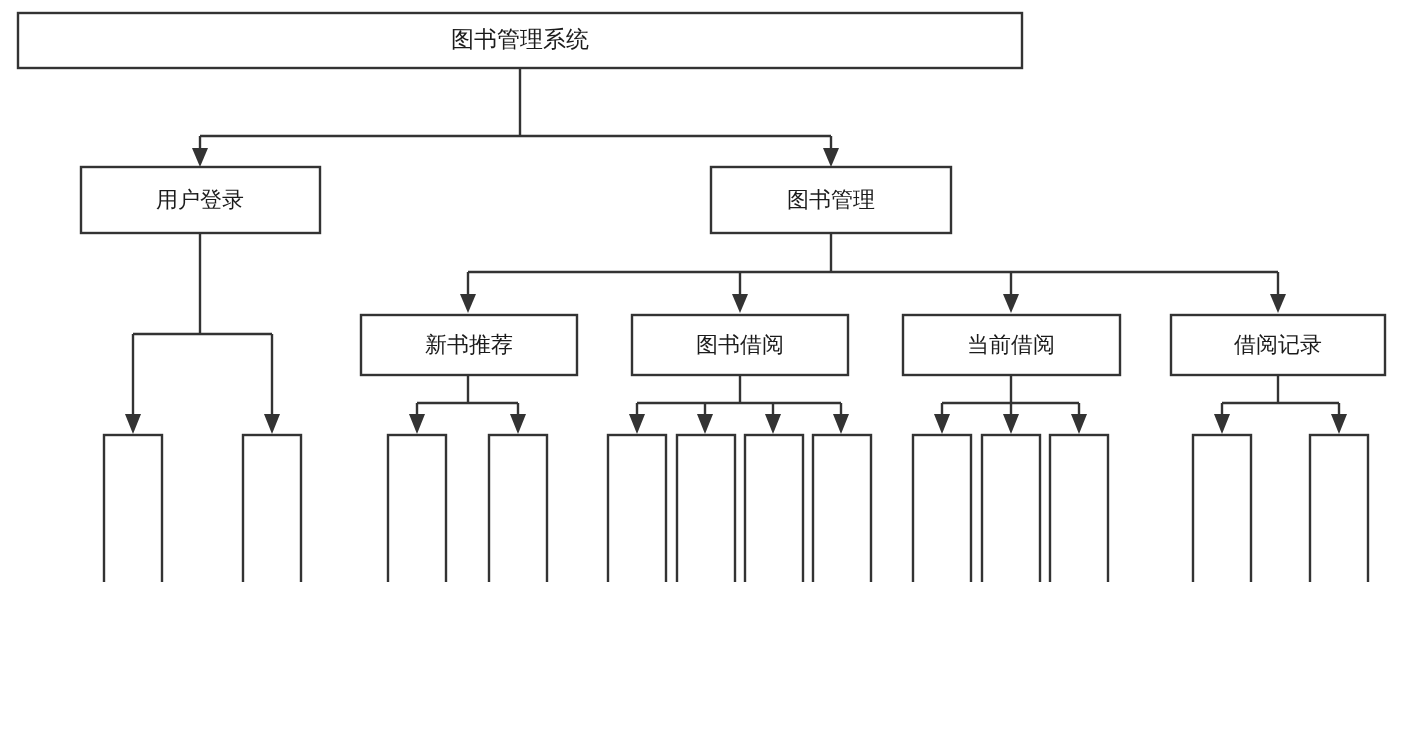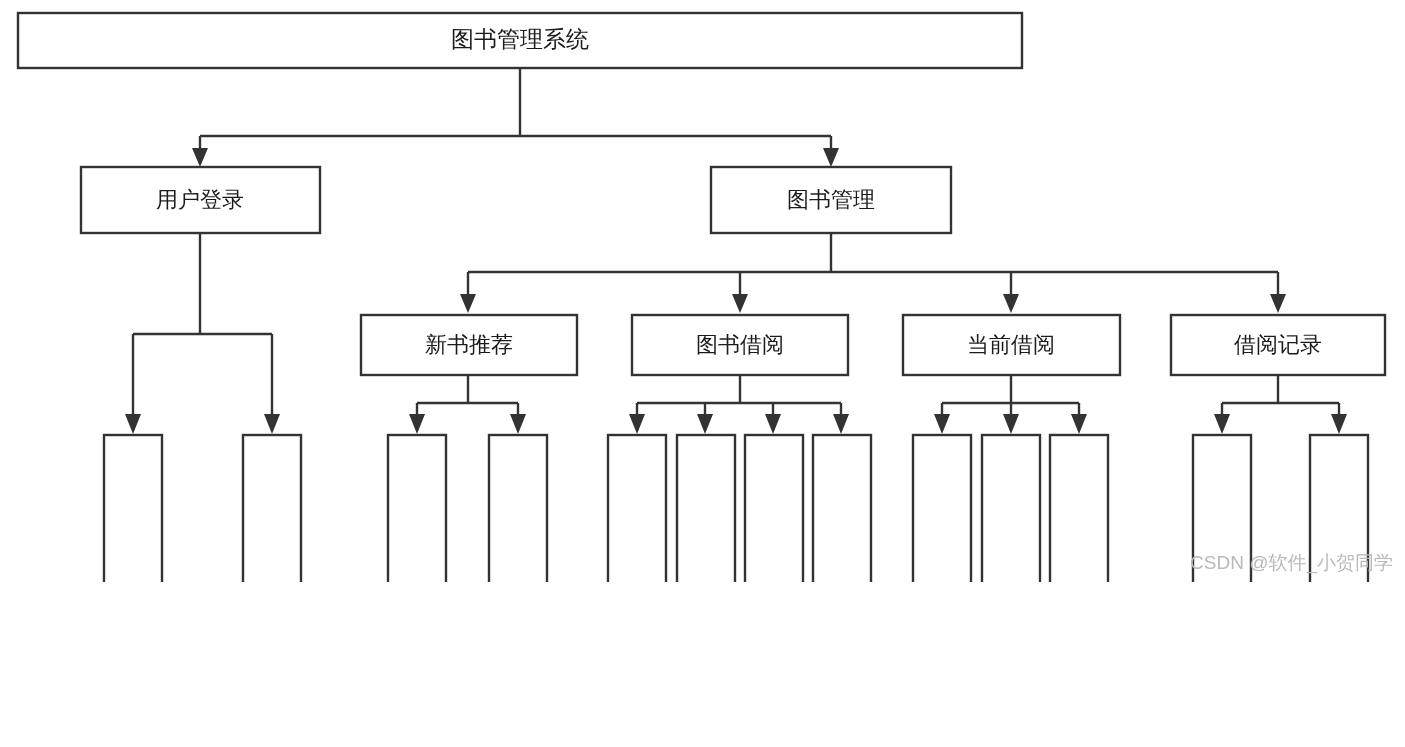--- a/index.html
+++ b/index.html
@@ -239,15 +239,14 @@
   <div class="vlabel" style="left:745px; top:435px; width:58px; height:299px;">编辑图书（管理员）</div>
   <div class="vlabel" style="left:813px; top:435px; width:58px; height:299px;">借阅图书</div>
 
   <div class="vlabel" style="left:913px; top:435px; width:58px; height:299px;">查询图书</div>
   <div class="vlabel" style="left:982px; top:435px; width:58px; height:299px;">归还图书</div>
   <div class="vlabel" style="left:1050px; top:435px; width:58px; height:299px;">确认归还（管理员）</div>
 
   <div class="vlabel" style="left:1193px; top:435px; width:58px; height:299px;">新增借阅记录</div>
   <div class="vlabel" style="left:1310px; top:435px; width:58px; height:299px;">查询借阅记录</div>
 
-  <div class="watermark">CSDN @软件_小贺同学</div>
 
 </div>
 
 </body></html>

